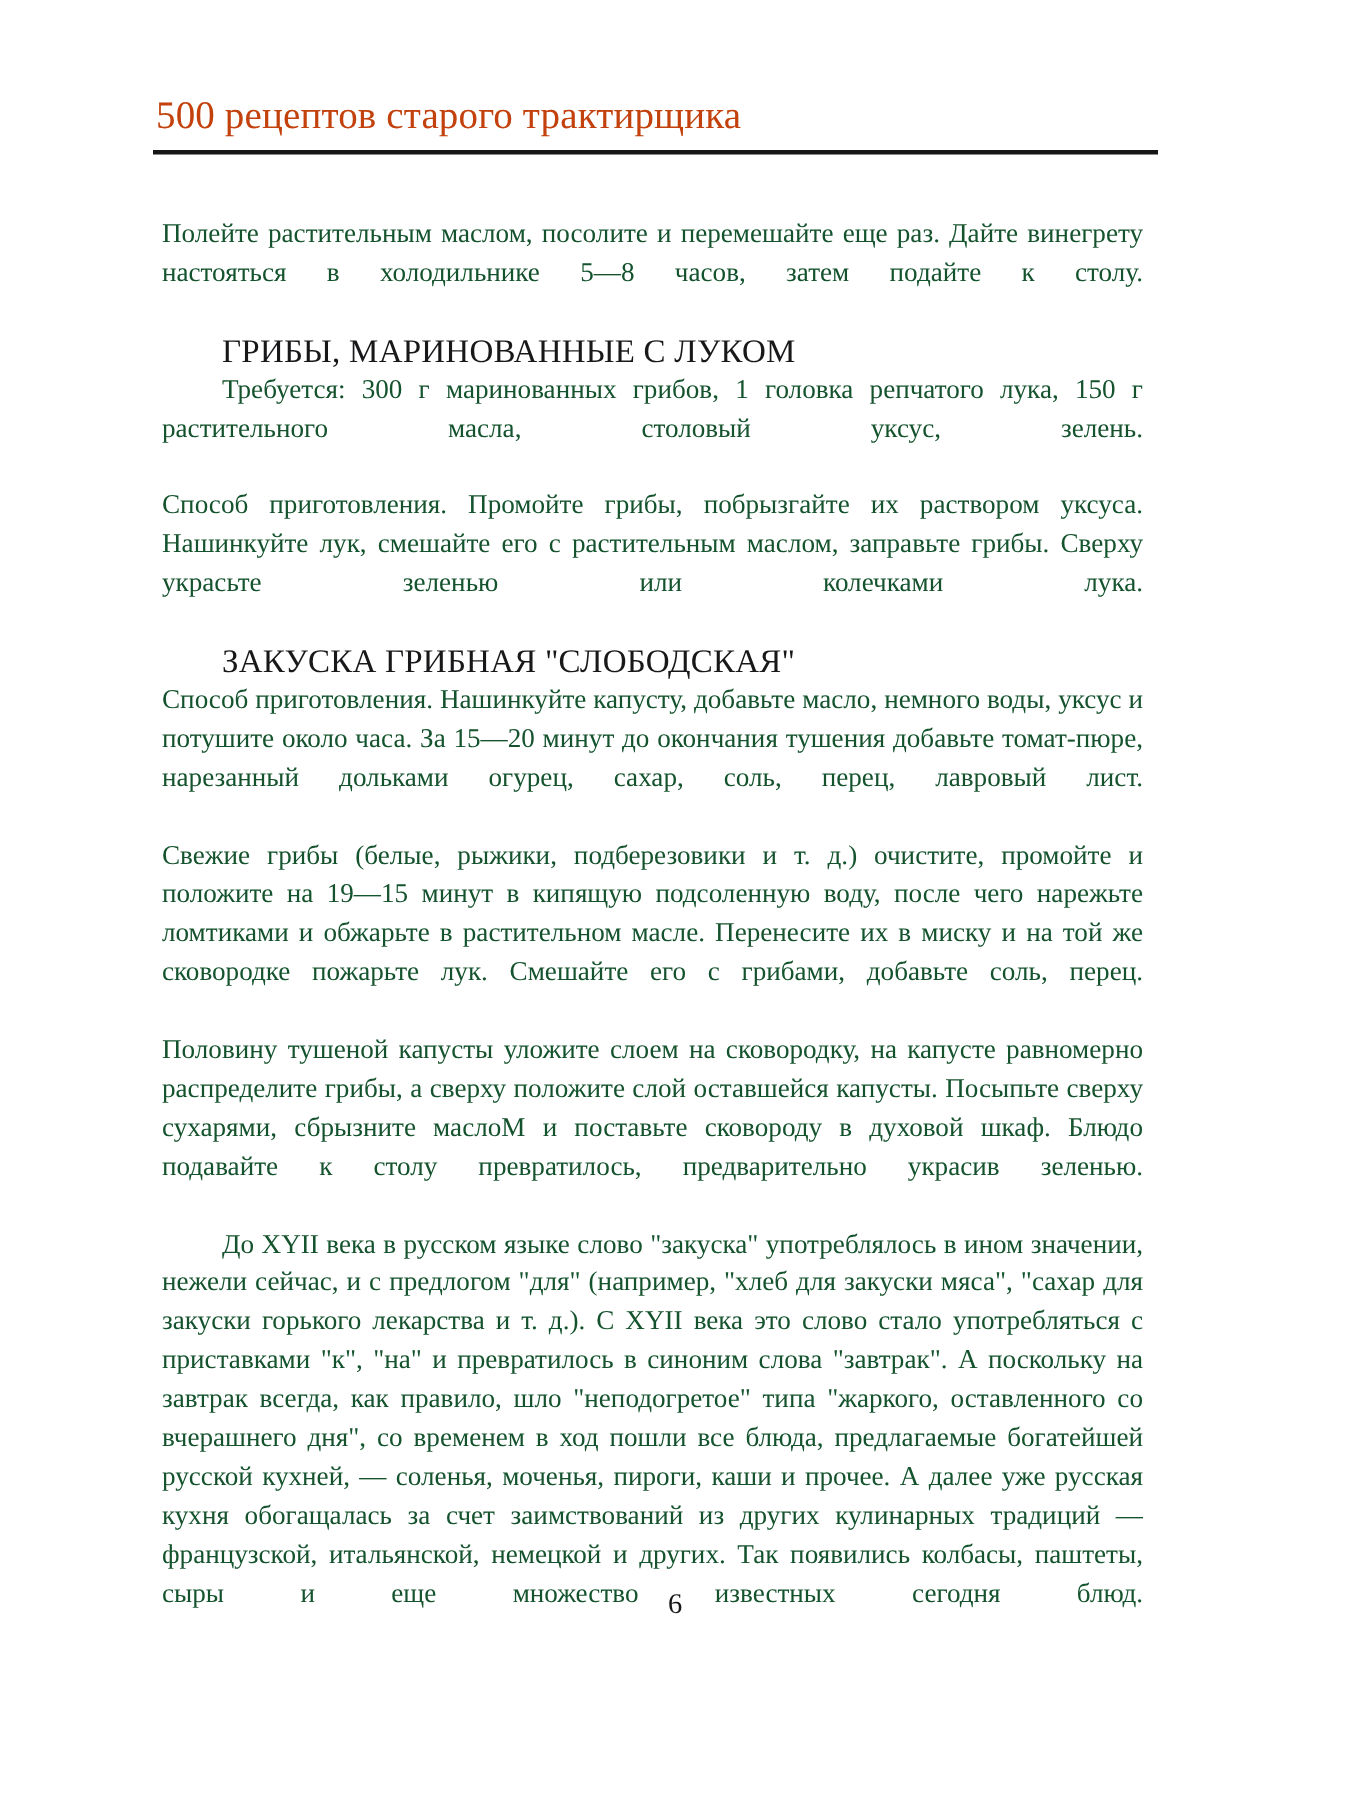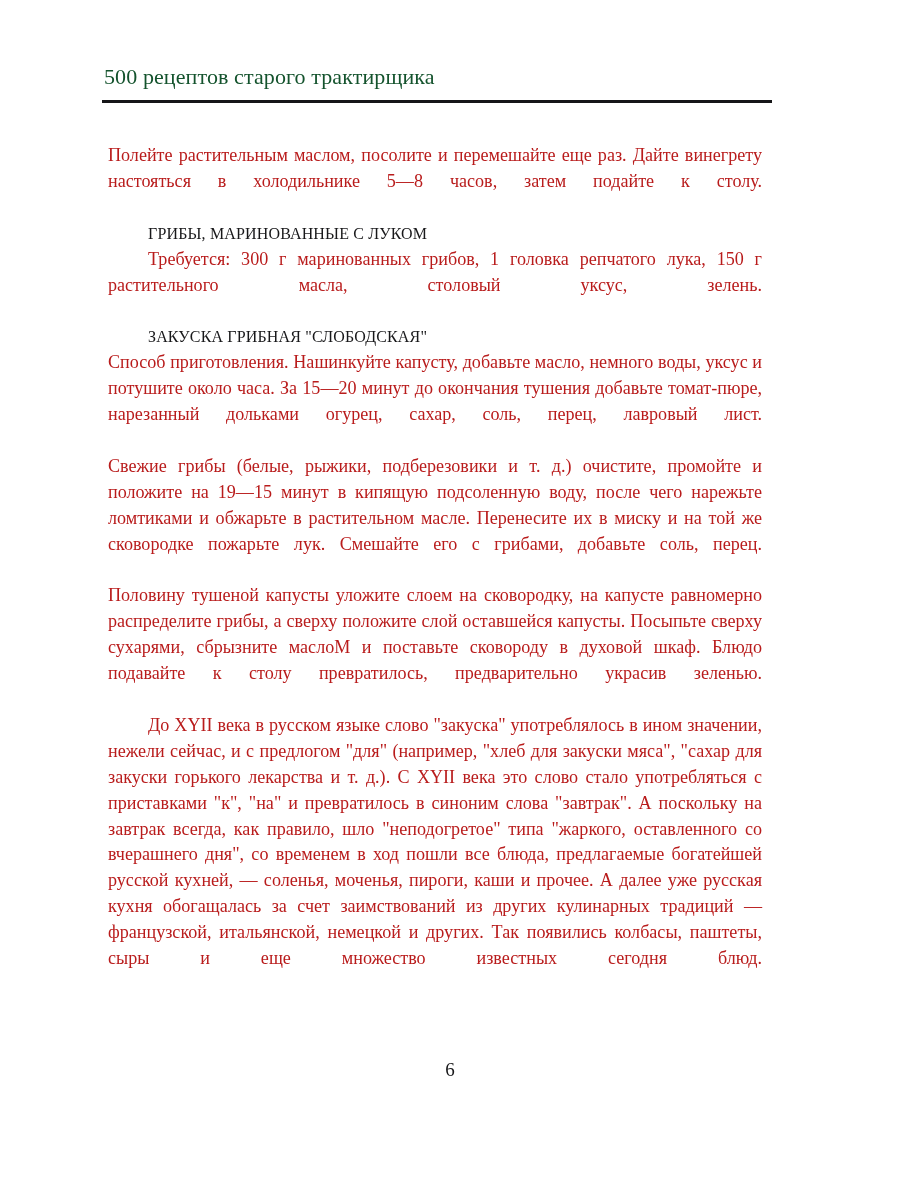--- a/index.html
+++ b/index.html
@@ -22,24 +22,24 @@
 
   
   .running-head {
     position: absolute;
     left: 104px;
     top: 62px;
     width: 668px;
   }
 
   .running-head-title {
-    font-size: 22px;
+    font-size: 26px;
     line-height: 30px;
     letter-spacing: 0.1px;
-    color: #14532d;
+    color: #c2410c;
     white-space: nowrap;
   }
 
   .head-rule {
     position: absolute;
     left: 102px;
     top: 100px;
     width: 670px;
     height: 2.6px;
     background: #161618;
@@ -53,21 +53,21 @@
     width: 654px;
   }
 
   .para {
     margin: 0;
     font-size: 18.1px;
     line-height: 25.9px;
     text-align: justify;
     text-justify: inter-word;
     hyphens: none;
-    color: #b91c1c;
+    color: #14532d;
   }
 
   
   .para.flush {
     text-indent: 0;
   }
 
   
   .para.indent {
     text-indent: 40px;
@@ -76,21 +76,21 @@
   
   .para::after {
     content: "";
     display: inline-block;
     width: 100%;
   }
 
   
   .heading {
     margin: 0;
-    font-size: 16px;
+    font-size: 22px;
     line-height: 25.9px;
     font-weight: normal;
     text-indent: 40px;
     text-align: left;
     letter-spacing: 0.15px;
     color: #18181a;
     white-space: nowrap;
   }
 
   
@@ -113,20 +113,21 @@
   <div class="running-head">
     <div class="running-head-title">500 рецептов старого трактирщика</div>
   </div>
 
   <div class="head-rule"></div>
 
   <div class="text-column">
       <p class="para flush">Полейте растительным маслом, посолите и перемешайте еще раз. Дайте винегрету настояться в холодильнике 5—8 часов, затем подайте к столу.</p>
       <div class="heading">ГРИБЫ, МАРИНОВАННЫЕ С ЛУКОМ</div>
       <p class="para indent">Требуется: 300 г маринованных грибов, 1 головка репчатого лука, 150 г растительного масла, столовый уксус, зелень.</p>
+      <p class="para flush">Способ приготовления. Промойте грибы, побрызгайте их раствором уксуса. Нашинкуйте лук, смешайте его с растительным маслом, заправьте грибы. Сверху украсьте зеленью или колечками лука.</p>
       <div class="heading">ЗАКУСКА ГРИБНАЯ "СЛОБОДСКАЯ"</div>
       <p class="para flush">Способ приготовления. Нашинкуйте капусту, добавьте масло, немного воды, уксус и потушите около часа. За 15—20 минут до окончания тушения добавьте томат-пюре, нарезанный дольками огурец, сахар, соль, перец, лавровый лист.</p>
       <p class="para flush">Свежие грибы (белые, рыжики, подберезовики и т. д.) очистите, промойте и положите на 19—15 минут в кипящую подсоленную воду, после чего нарежьте ломтиками и обжарьте в растительном масле. Перенесите их в миску и на той же сковородке пожарьте лук. Смешайте его с грибами, добавьте соль, перец.</p>
       <p class="para flush">Половину тушеной капусты уложите слоем на сковородку, на капусте равномерно распределите грибы, а сверху положите слой оставшейся капусты. Посыпьте сверху сухарями, сбрызните маслоМ и поставьте сковороду в духовой шкаф. Блюдо подавайте к столу превратилось, предварительно украсив зеленью.</p>
       <p class="para indent">До XYII века в русском языке слово "закуска" употреблялось в ином значении, нежели сейчас, и с предлогом "для" (например, "хлеб для закуски мяса", "сахар для закуски горького лекарства и т. д.). С XYII века это слово стало употребляться с приставками "к", "на" и превратилось в синоним слова "завтрак". А поскольку на завтрак всегда, как правило, шло "неподогретое" типа "жаркого, оставленного со вчерашнего дня", со временем в ход пошли все блюда, предлагаемые богатейшей русской кухней, — соленья, моченья, пироги, каши и прочее. А далее уже русская кухня обогащалась за счет заимствований из других кулинарных традиций — французской, итальянской, немецкой и других. Так появились колбасы, паштеты, сыры и еще множество известных сегодня блюд.</p>
     </div>
 
   <div class="folio">6</div>
 
 </div>

